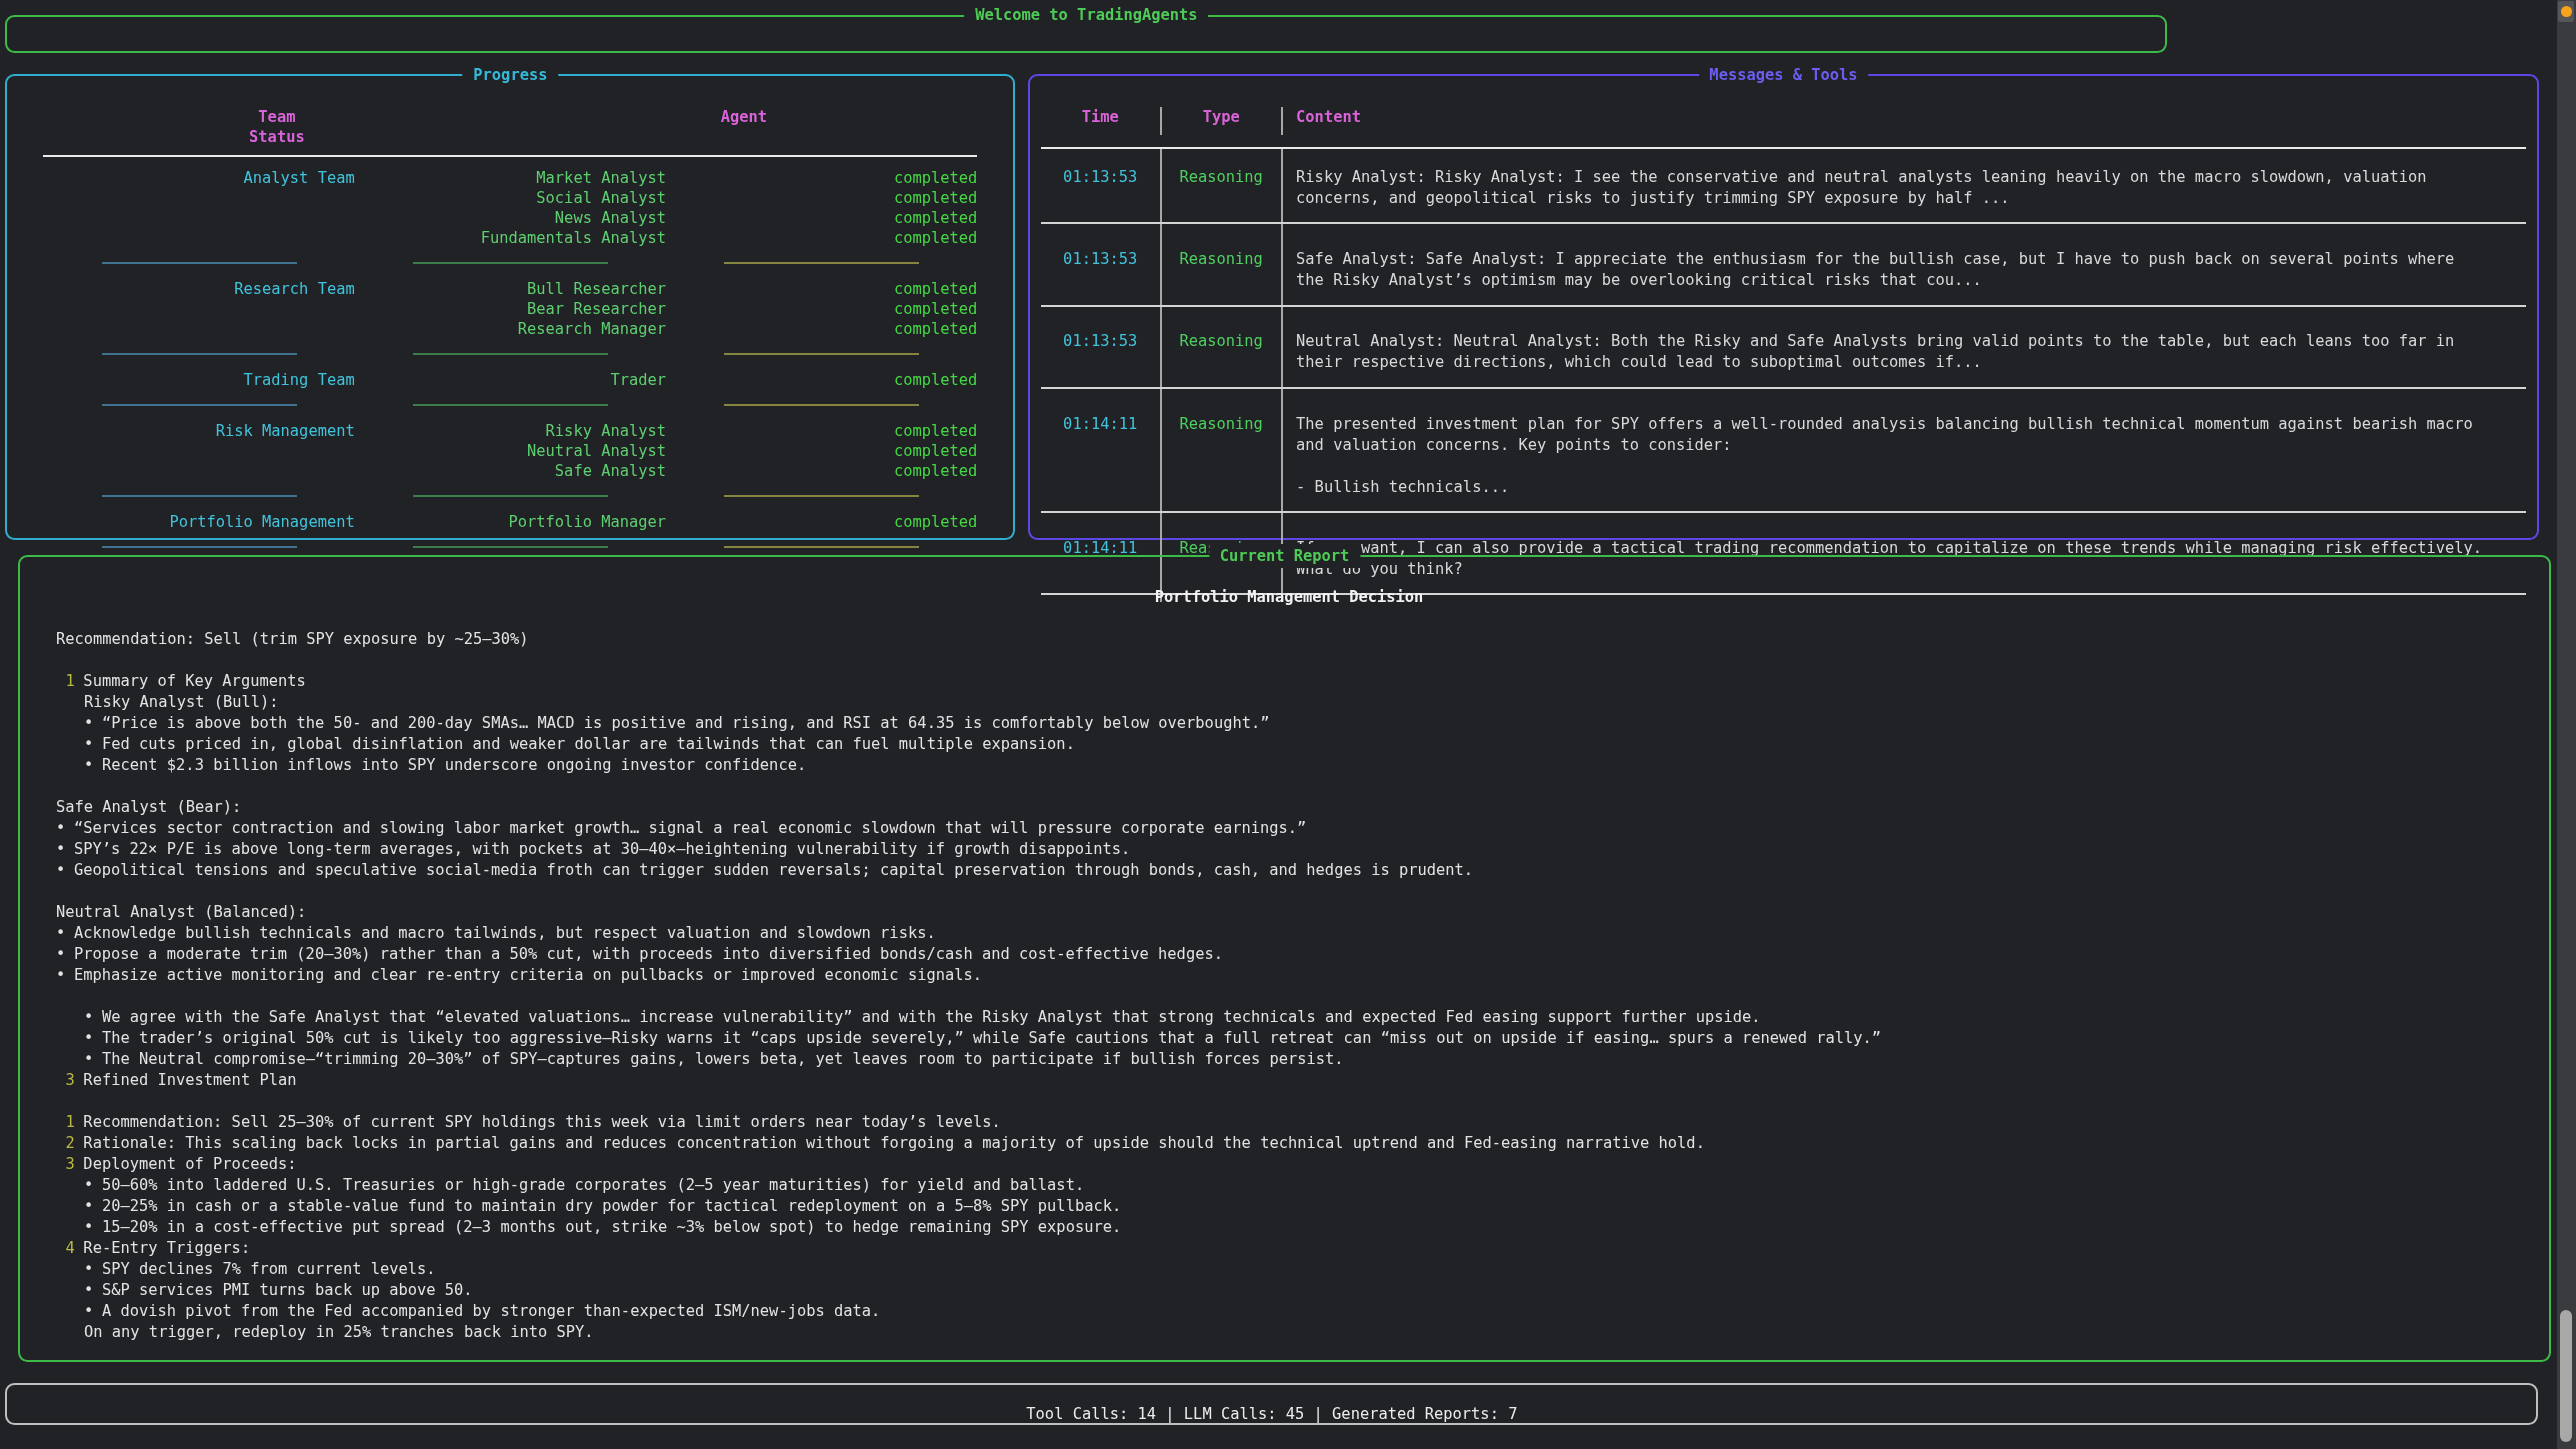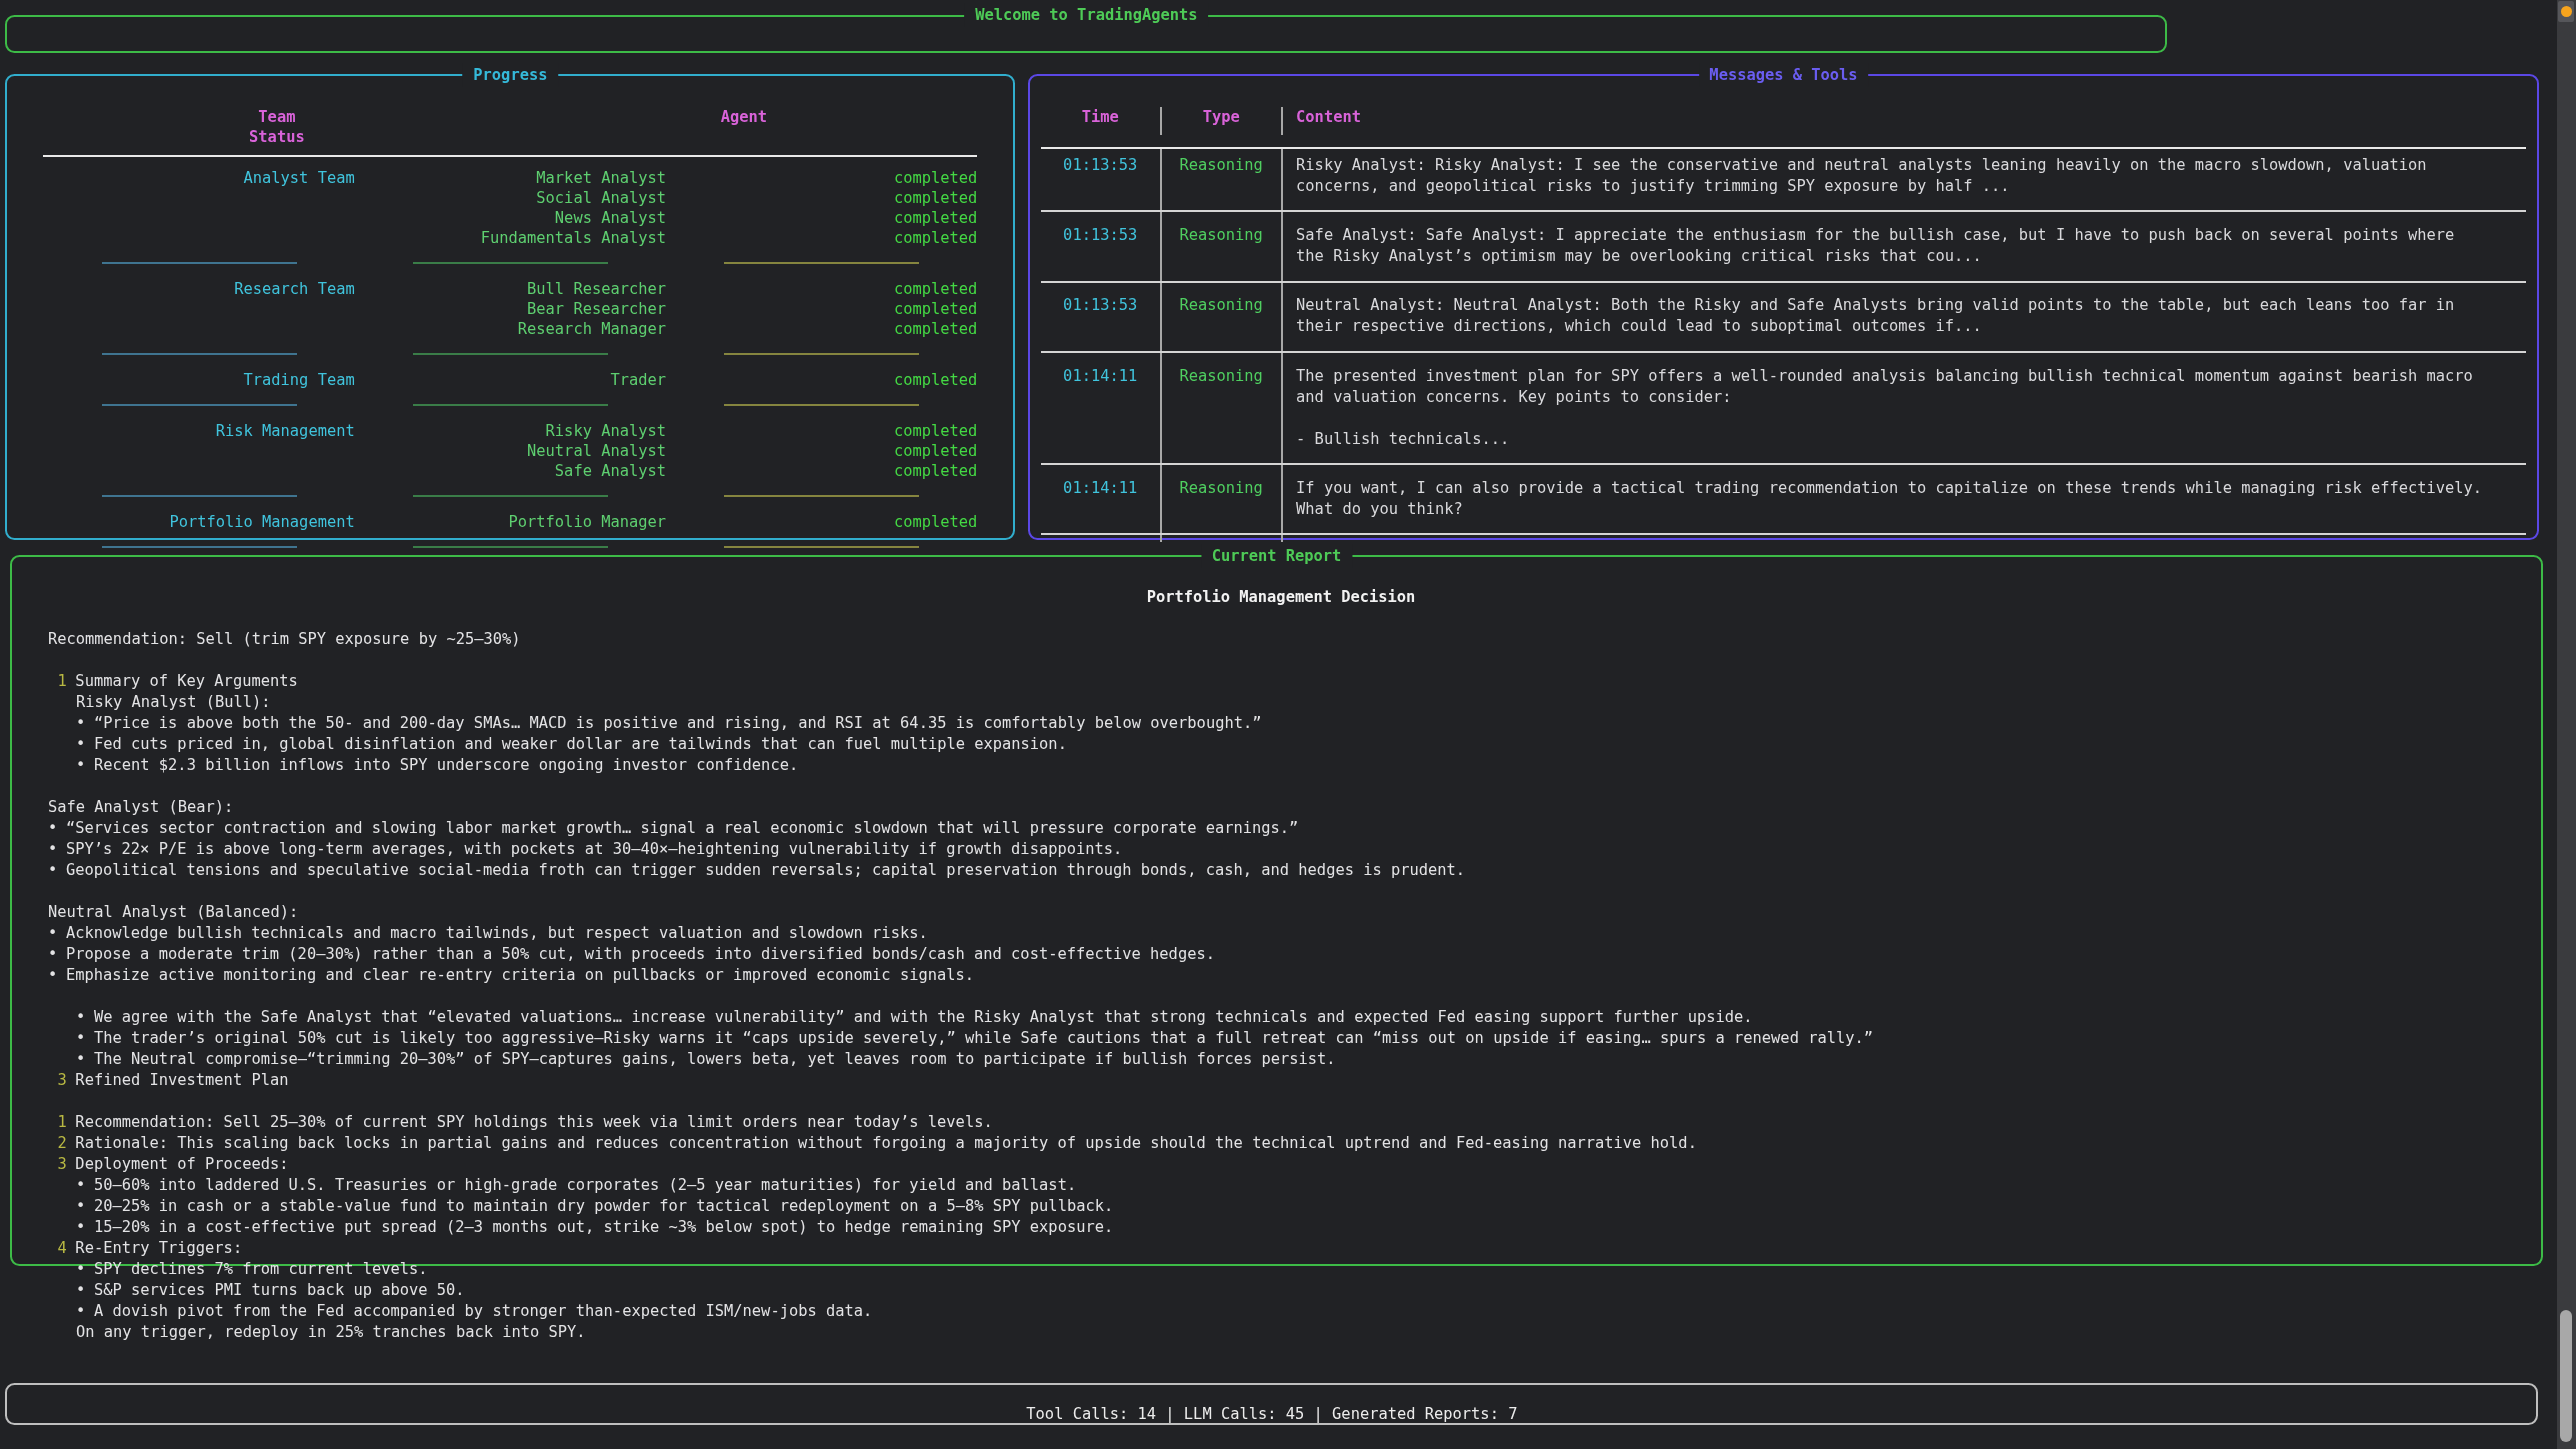--- a/index.html
+++ b/index.html
@@ -48,29 +48,29 @@
   .msg-table { margin:31px 10.7px 0 10.7px; }
   .msg-grid { display:grid; grid-template-columns:119px 121px 1fr; }
   .msg-header {
     font-weight:bold; color:#d963d9; line-height:20px;
     padding-bottom:12px; border-bottom:2px solid #e9e9e9;
   }
   .msg-header .hc { padding-bottom:8px; }
   .h-time,.h-type { text-align:center; }
   .h-content { padding-left:13.4px; }
   .vl { border-left:2px solid #a8a8a8; }
-  .msg-row .mcell { padding-top:6px; padding-bottom:7.4px; line-height:21px; }
+  .msg-row .mcell { padding-top:18px; padding-bottom:7.4px; line-height:21px; }
   .mtime { text-align:center; color:#40c4dd; }
   .mtype { text-align:center; color:#4fcf60; }
   .mcontent { color:#d9d9dc; padding-left:13.4px; padding-right:44px; white-space:pre-wrap; }
   .msg-sep { height:14.8px; position:relative; }
   .msg-sep::before { content:""; position:absolute; left:0; right:0; top:6px; height:2px; background:#d4d4d4; }
 
   
-  .report { left:10px; top:555px; width:2533px; height:711px; border-color:#3dbb47; }
+  .report { left:18px; top:555px; width:2533px; height:807px; border-color:#3dbb47; }
   .report .panel-title { color:#4ecb57; }
   .report-body { padding:29.5px 27px 0 36px; }
   .report-heading { text-align:center; font-weight:bold; color:#f2f2f2; line-height:21px; }
   .rl { line-height:21px; white-space:pre-wrap; color:#e3e3e5; min-height:21px; }
   .rl.blank { height:21px; }
   .rl .num { color:#b9b943; margin-right:8.7px; }
   .rl .blt { margin-right:8.7px; }
   .rl.numline { padding-left:9.4px; }
   .rl.ind1 { padding-left:28px; }
 

